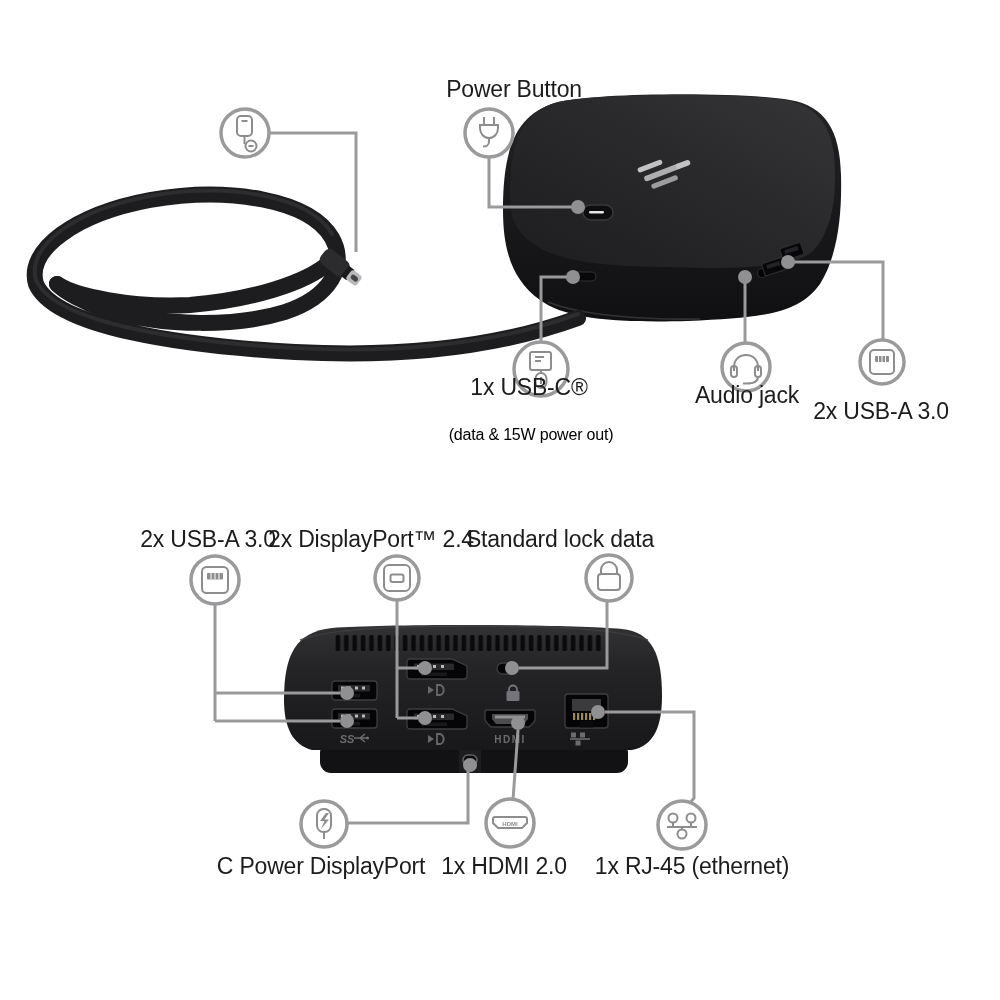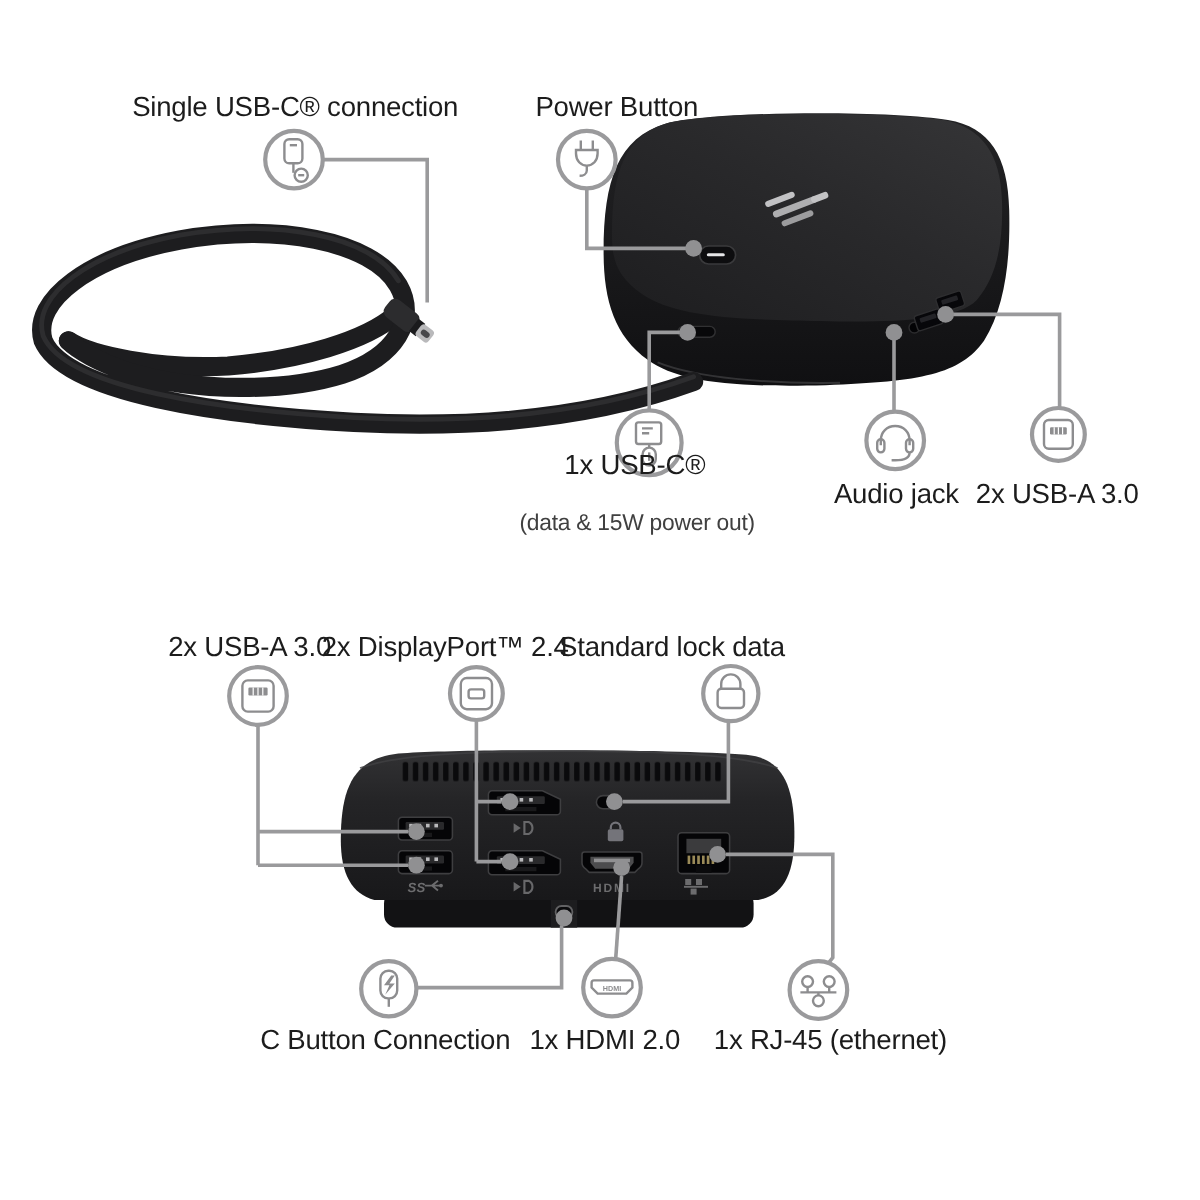--- a/index.html
+++ b/index.html
@@ -8,21 +8,21 @@
     font-family:"Liberation Sans","DejaVu Sans",sans-serif;
   }
   #artwork{position:absolute;left:0;top:0;}
   .callout-label{
     position:absolute;transform:translateX(-50%);
     font-size:23px;letter-spacing:-0.2px;color:#1c1c1c;white-space:nowrap;
     line-height:26px;
   }
   .callout-sublabel{
     position:absolute;transform:translateX(-50%);
-    font-size:19px;letter-spacing:-0.2px;color:#404040;white-space:nowrap;
+    font-size:16px;letter-spacing:-0.2px;color:#000000;white-space:nowrap;
   }
 </style>
 </head>
 <body>
 
 <div id="stage">
 
 <svg id="artwork" width="1000" height="1000" viewBox="0 0 1000 1000">
   <defs>
     <linearGradient id="gTopFace" x1="0" y1="1" x2="1" y2="0">
@@ -320,27 +320,26 @@
         <path d="M667,827 h30"></path>
         <circle cx="673" cy="818" r="4.5"></circle>
         <circle cx="691" cy="818" r="4.5"></circle>
         <circle cx="682" cy="834" r="4.5"></circle>
         <path d="M673,822.5 V827 M691,822.5 V827 M682,829.5 V827"></path>
       </g>
     </g>
   </g>
 </svg>
 
-<div class="callout-label" style="left:246px;top:76px">Single USB-C® connection</div>
 <div class="callout-label" style="left:514px;top:76px">Power Button</div>
 <div class="callout-label" style="left:529px;top:374px">1x USB-C®</div>
 <div class="callout-sublabel" style="left:531px;top:426px">(data &amp; 15W power out)</div>
-<div class="callout-label" style="left:747px;top:398px">Audio jack</div>
+<div class="callout-label" style="left:747px;top:382px">Audio jack</div>
 <div class="callout-label" style="left:881px;top:398px">2x USB-A 3.0</div>
 
 <div class="callout-label" style="left:208px;top:526px">2x USB-A 3.0</div>
 <div class="callout-label" style="left:371px;top:526px">2x DisplayPort™ 2.4</div>
 <div class="callout-label" style="left:560px;top:526px">Standard lock data</div>
-<div class="callout-label" style="left:321px;top:853px">C Button Connection</div>
+<div class="callout-label" style="left:321px;top:853px">C Power DisplayPort</div>
 <div class="callout-label" style="left:504px;top:853px">1x HDMI 2.0</div>
 <div class="callout-label" style="left:692px;top:853px">1x RJ-45 (ethernet)</div>
 
 </div>
 
 </body></html>

